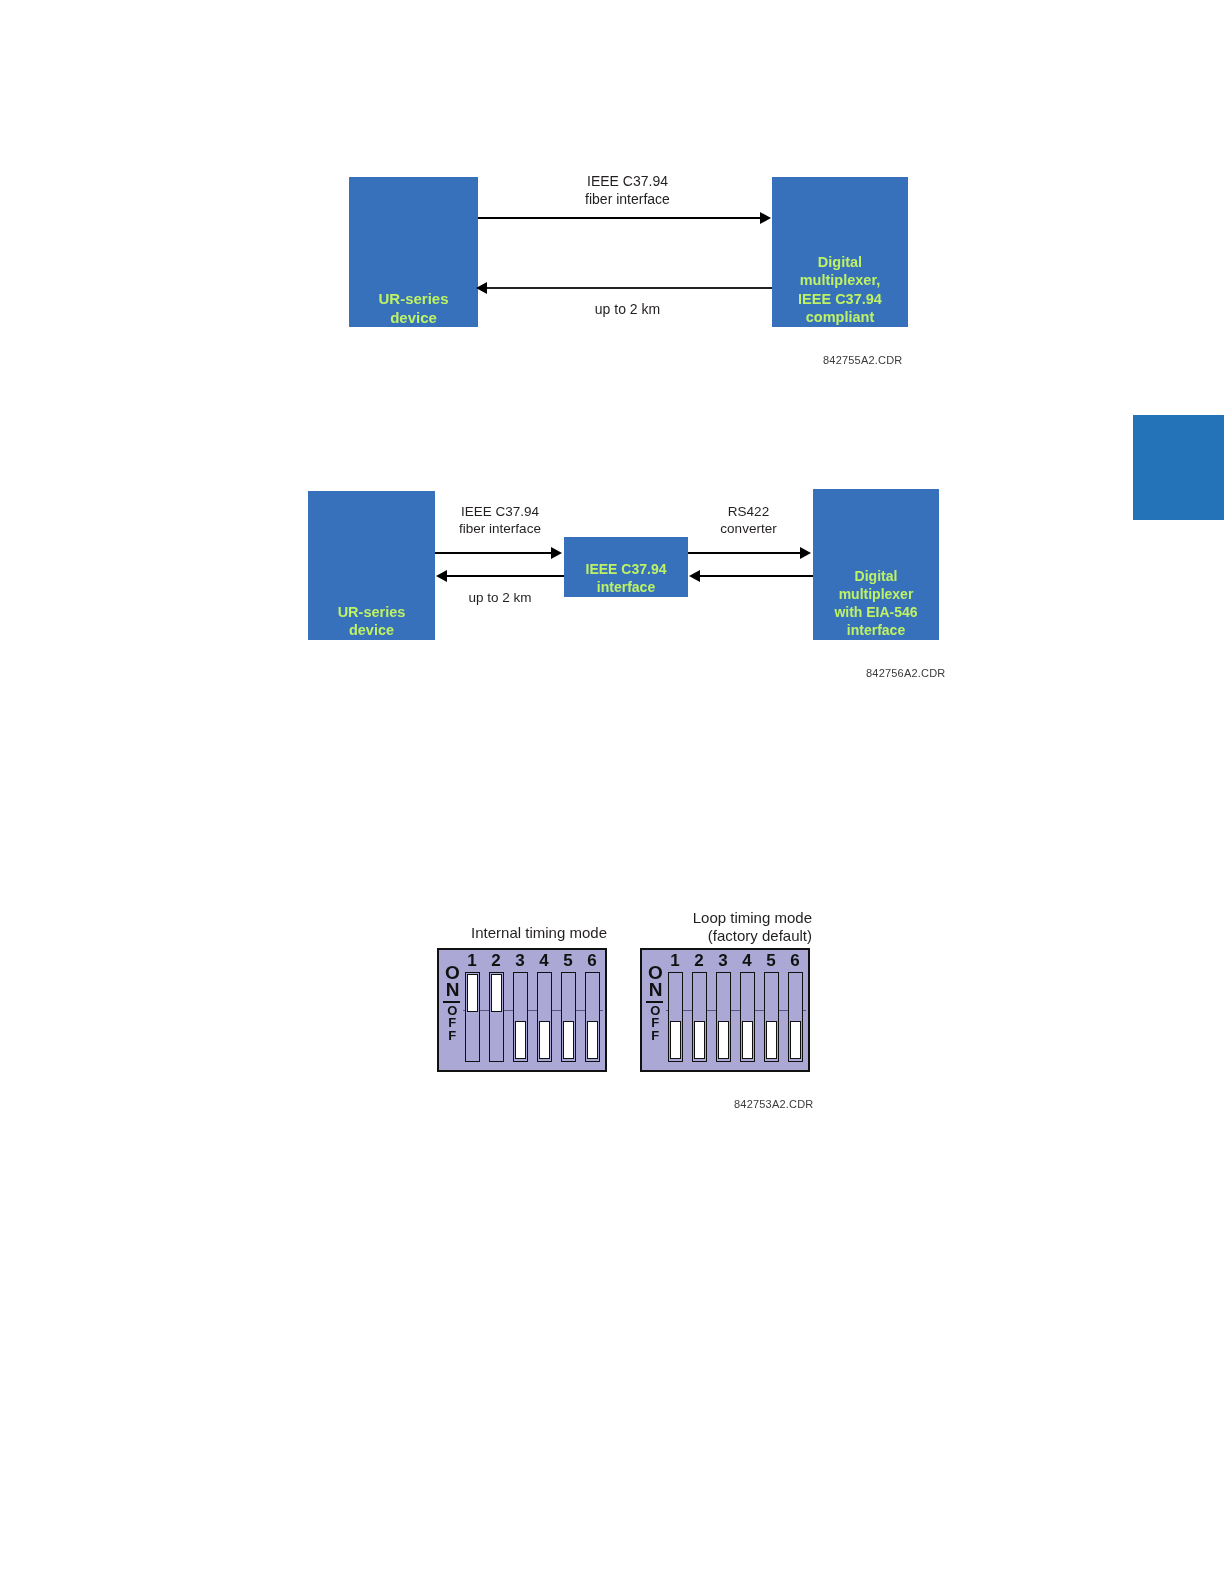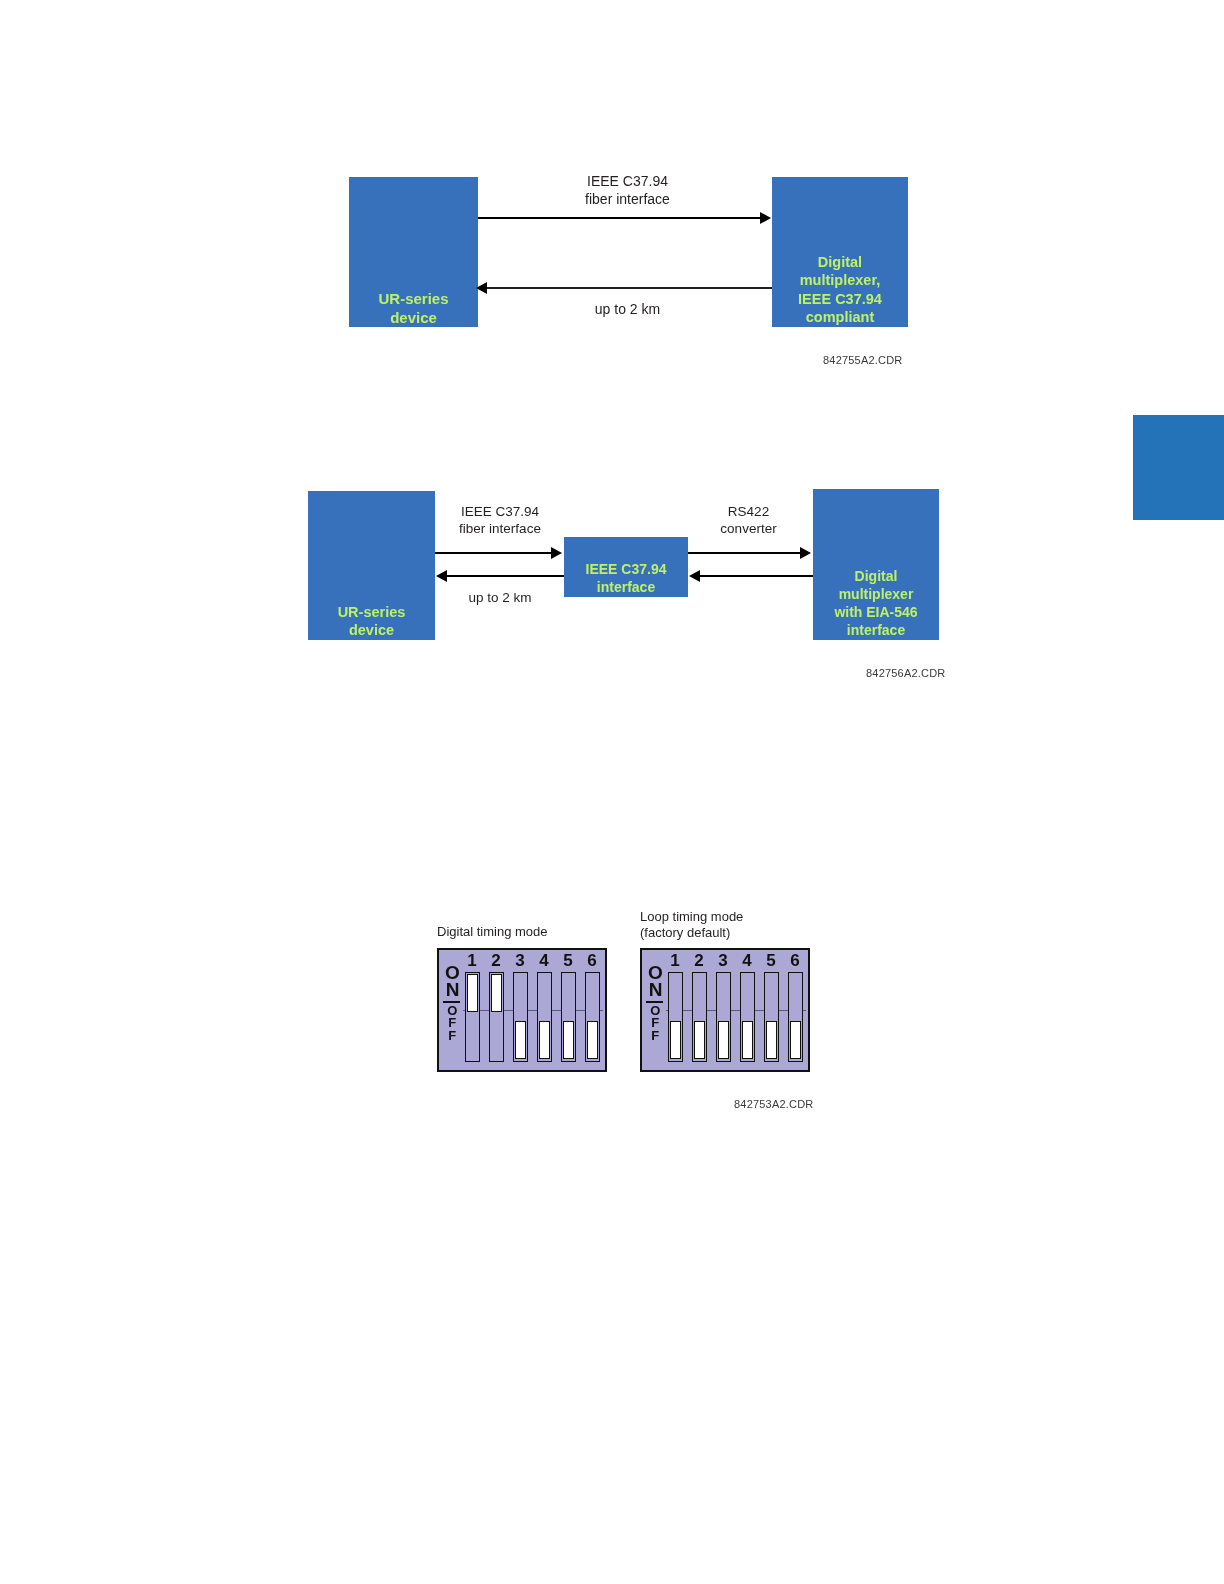--- a/index.html
+++ b/index.html
@@ -19,21 +19,21 @@
 
   
   .arrow{position:absolute;height:2px;background:#000;}
   .arrow.thin{height:1.6px;background:#222;}
   .head-r{position:absolute;width:0;height:0;border-top:6px solid transparent;
           border-bottom:6px solid transparent;border-left:11px solid #000;}
   .head-l{position:absolute;width:0;height:0;border-top:6px solid transparent;
           border-bottom:6px solid transparent;border-right:11px solid #000;}
 
   
-  .dip-title{position:absolute;text-align:left;color:#231f20;font-size:13px;line-height:1.22;white-space:pre-line;}
+  .dip-title{position:absolute;text-align:right;color:#231f20;font-size:15px;line-height:1.22;white-space:pre-line;}
   .dip{position:absolute;background:#aba8d6;border:2px solid #111;box-sizing:border-box;}
   .dip-num{position:absolute;font-weight:bold;font-size:17px;color:#111;text-align:center;width:18px;}
   .onoff{position:absolute;left:5px;width:16px;text-align:center;color:#111;font-weight:bold;}
   .onoff .on{font-size:19px;line-height:.92;letter-spacing:-1px;}
   .onoff .off{font-size:13px;line-height:.95;letter-spacing:-.5px;}
   .onoff .rule{width:17px;height:2px;background:#111;margin:2px 0 2px -1px;}
   .slot{position:absolute;background:#aba8d6;border:1.6px solid #111;box-sizing:border-box;}
   .slider{position:absolute;background:#ffffff;border:1.4px solid #111;box-sizing:border-box;}
   .midline{position:absolute;height:1.4px;background:#5a5780;}
 </style>
@@ -119,21 +119,21 @@
     <div class="head-r" style="left:800px;top:547px;"></div>
 
     <div class="arrow" style="left:698px;top:575px;width:115px;"></div>
     <div class="head-l" style="left:689px;top:570px;"></div>
 
     <div class="cdr" style="left:866px;top:643px;">842756A2.CDR</div>
   </div>
 
   <div class="fig">
 
-    <div class="dip-title" style="left:437px;top:924px;width:170px;">Digital timing mode</div>
+    <div class="dip-title" style="left:437px;top:924px;width:170px;">Internal timing mode</div>
 
     <div class="dip-title" style="left:640px;top:909px;width:172px;">Loop timing mode
 (factory default)</div>
 
     <div class="dip" style="left:437px;top:948px;width:170px;height:124px;">
 
       <div class="onoff" style="top:14px;">
         <div class="on">O</div>
         <div class="on">N</div>
         <div class="rule"></div>

